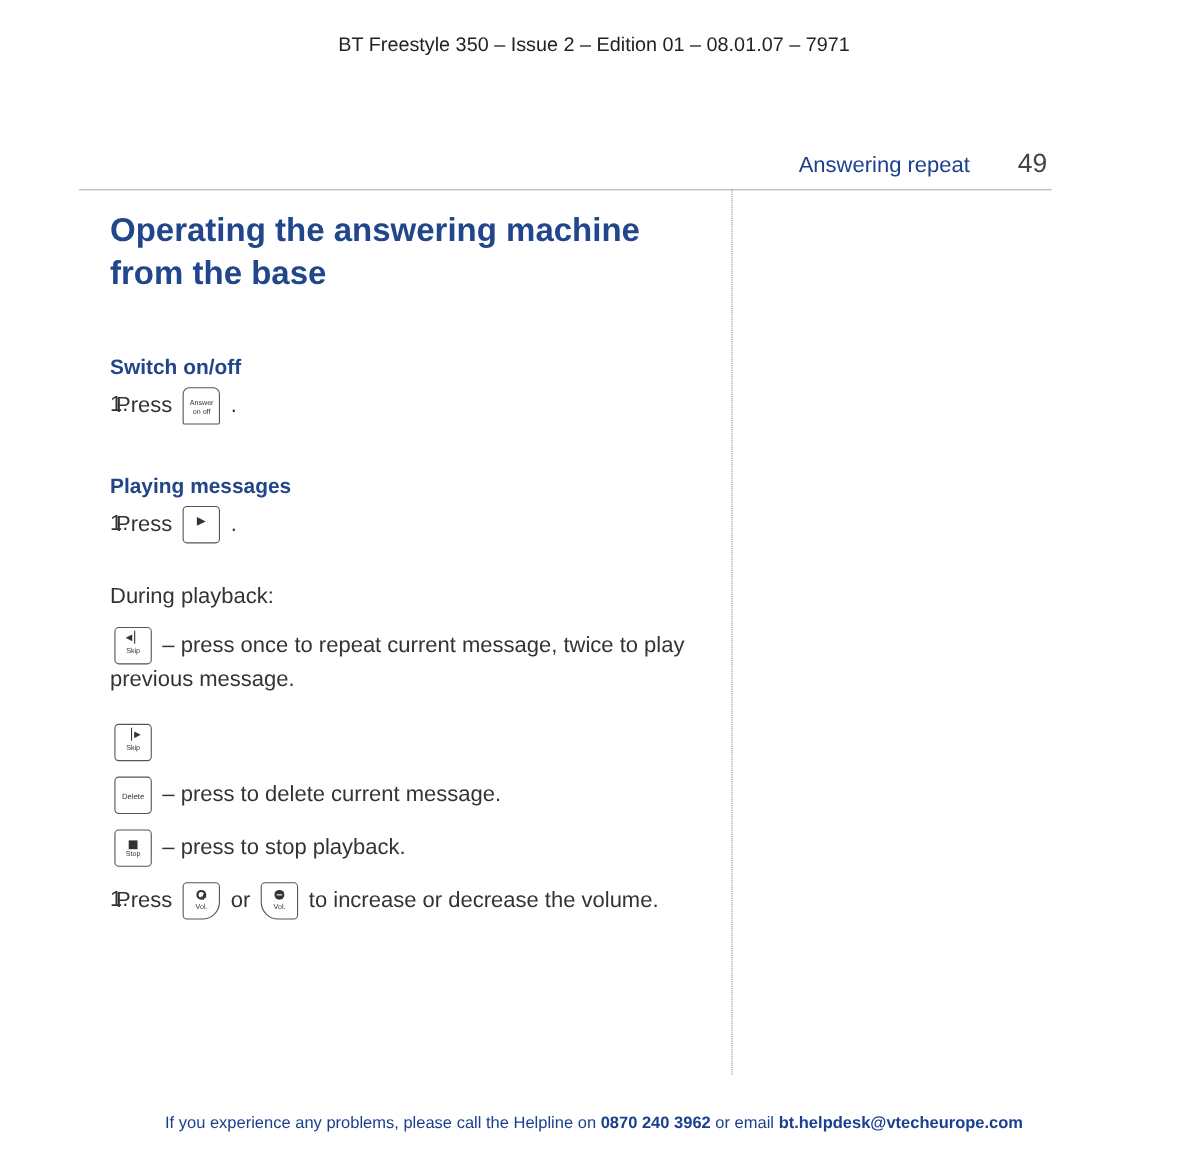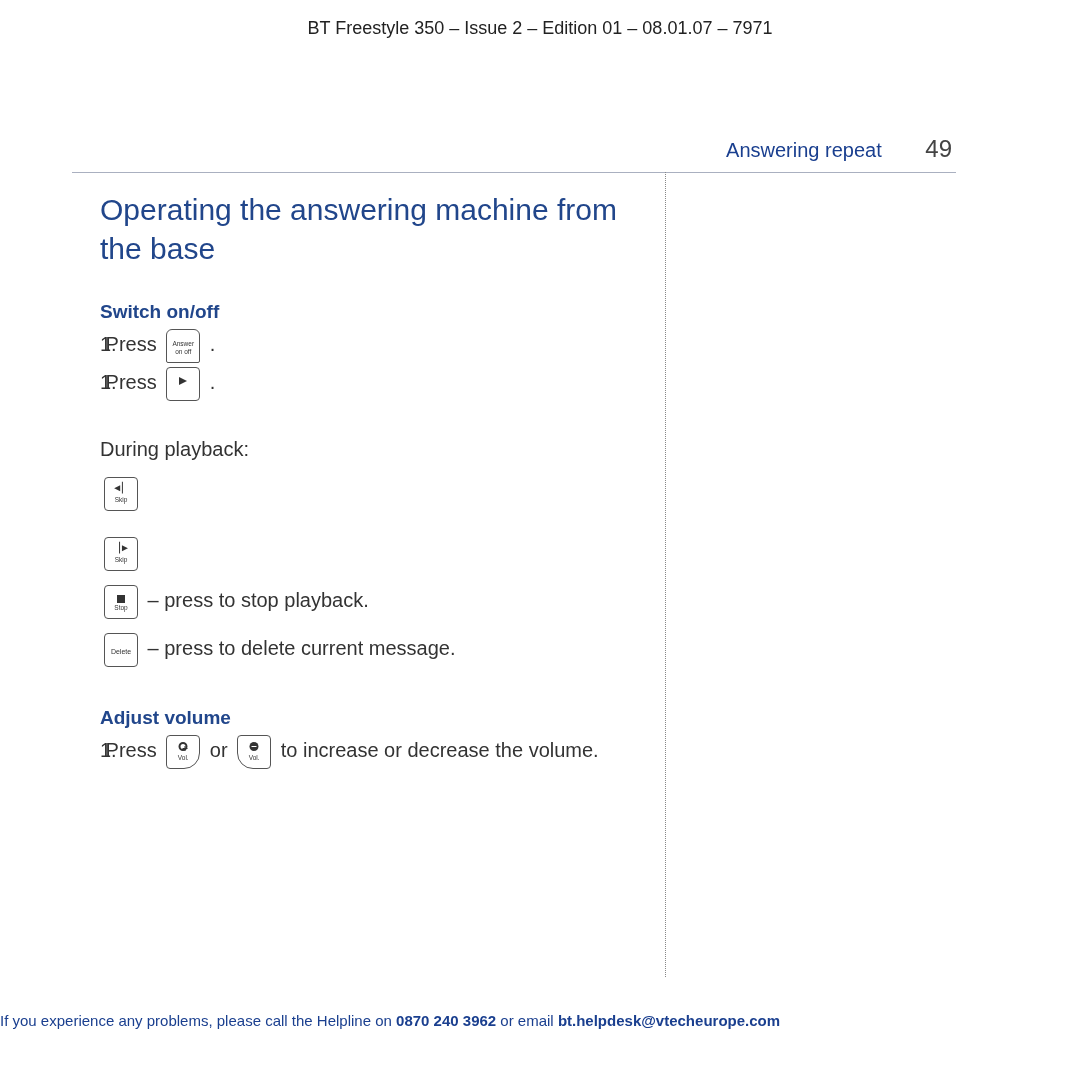--- a/index.html
+++ b/index.html
@@ -9,21 +9,21 @@
     font-family: Georgia, 'Times New Roman', serif;
     background: #fff;
     width: 1080px;
     height: 1065px;
     position: relative;
     color: #333;
   }
   .doc-header {
     text-align: center;
     font-size: 18px;
-    padding-top: 18px;
+    padding-top: 30px;
     color: #222;
     font-family: Arial, sans-serif;
   }
   .page-meta {
     position: absolute;
     top: 135px;
     right: 128px;
     font-size: 20px;
     color: #1a3f8f;
     font-family: Arial, sans-serif;
@@ -48,23 +48,23 @@
   .content {
     position: absolute;
     top: 190px;
     left: 100px;
     width: 540px;
   }
   .main-heading {
     color: #21468b;
     font-size: 30px;
     font-family: Arial, sans-serif;
-    font-weight: 400;
+    font-weight: 700;
     line-height: 1.3;
-    margin-bottom: 33px;
+    margin-bottom: 56px;
   }
   .sub-heading {
     color: #21468b;
     font-size: 19px;
     font-weight: bold;
     font-family: Arial, sans-serif;
     margin-top: 16px;
     margin-bottom: 6px;
   }
   .body-line {
@@ -147,21 +147,21 @@
   .circ.minus::after {
     content: ""; position: absolute; background: #fff;
     width: 5px; height: 1.6px; left: 2px; top: 3.7px;
   }
   .block { margin-top: 18px; }
   .block .body-line { margin-bottom: 14px; }
   .footer {
     position: absolute;
     bottom: 36px;
     left: 0; right: 0;
-    text-align: left;
+    text-align: center;
     font-size: 15px;
     color: #1a3f8f;
     font-family: Arial, sans-serif;
   }
   .footer .bold { font-weight: bold; }
 </style>
 </head>
 <body>
 
 <div class="doc-header">BT Freestyle 350 – Issue 2 – Edition 01 – 08.01.07 – 7971</div>
@@ -182,65 +182,66 @@
   <div class="body-line step">
     <span class="num-indent">1.</span>
     <span>Press </span>
     <span class="btn-icon split">
       <span class="tiny top-txt">Answer</span>
       <span class="tiny bot-txt">on    off</span>
     </span>
     <span> .</span>
   </div>
 
+  <div class="sub-heading" style="margin-top:46px">Playing messages</div>
   <div class="body-line step">
     <span class="num-indent">1.</span>
     <span>Press </span>
     <span class="btn-icon">
       <svg width="10" height="10" viewBox="0 0 10 10">
           <polygon points="1,1 9,5 1,9" fill="#333"></polygon>
         </svg>
     </span>
     <span>.</span>
   </div>
 
   <div class="block" style="margin-top:34px">
     <div class="body-line">During playback:</div>
 
     <div class="body-line">
       <span class="btn-icon">
         <span class="glyph">◄▏</span>
         <span class="tiny bot-txt">Skip</span>
       </span>
+      <span> – press once to repeat current message, twice to play previous message.</span>
     </div>
 
     <div class="body-line" style="margin-top:26px">
       <span class="btn-icon">
         <span class="glyph">▕►</span>
         <span class="tiny bot-txt">Skip</span>
       </span>
     </div>
 
     <div class="body-line">
       <span class="btn-icon">
+        <span class="tiny center-txt">Delete</span>
+      </span>
+      <span> – press to delete current message.</span>
+    </div>
+
+    <div class="body-line">
+      <span class="btn-icon">
         <span class="sq"></span>
         <span class="tiny bot-txt">Stop</span>
       </span>
       <span> – press to stop playback.</span>
     </div>
-
-    <div class="body-line">
-      <span class="btn-icon">
-        <span class="tiny center-txt">Delete</span>
-      </span>
-      <span> – press to delete current message.</span>
-    </div>
-  </div>
-
-  <div class="sub-heading" style="margin-top:40px">Adjust volume</div>
+  </div>
+
   <div class="body-line step">
     <span class="num-indent">1.</span>
     <span>Press </span>
     <span class="btn-icon btn-rounded-br">
       <span class="circ plus"></span>
       <span class="tiny bot-txt">Vol.</span>
     </span>
     <span> or </span>
     <span class="btn-icon btn-rounded-bl">
       <span class="circ minus"></span>

